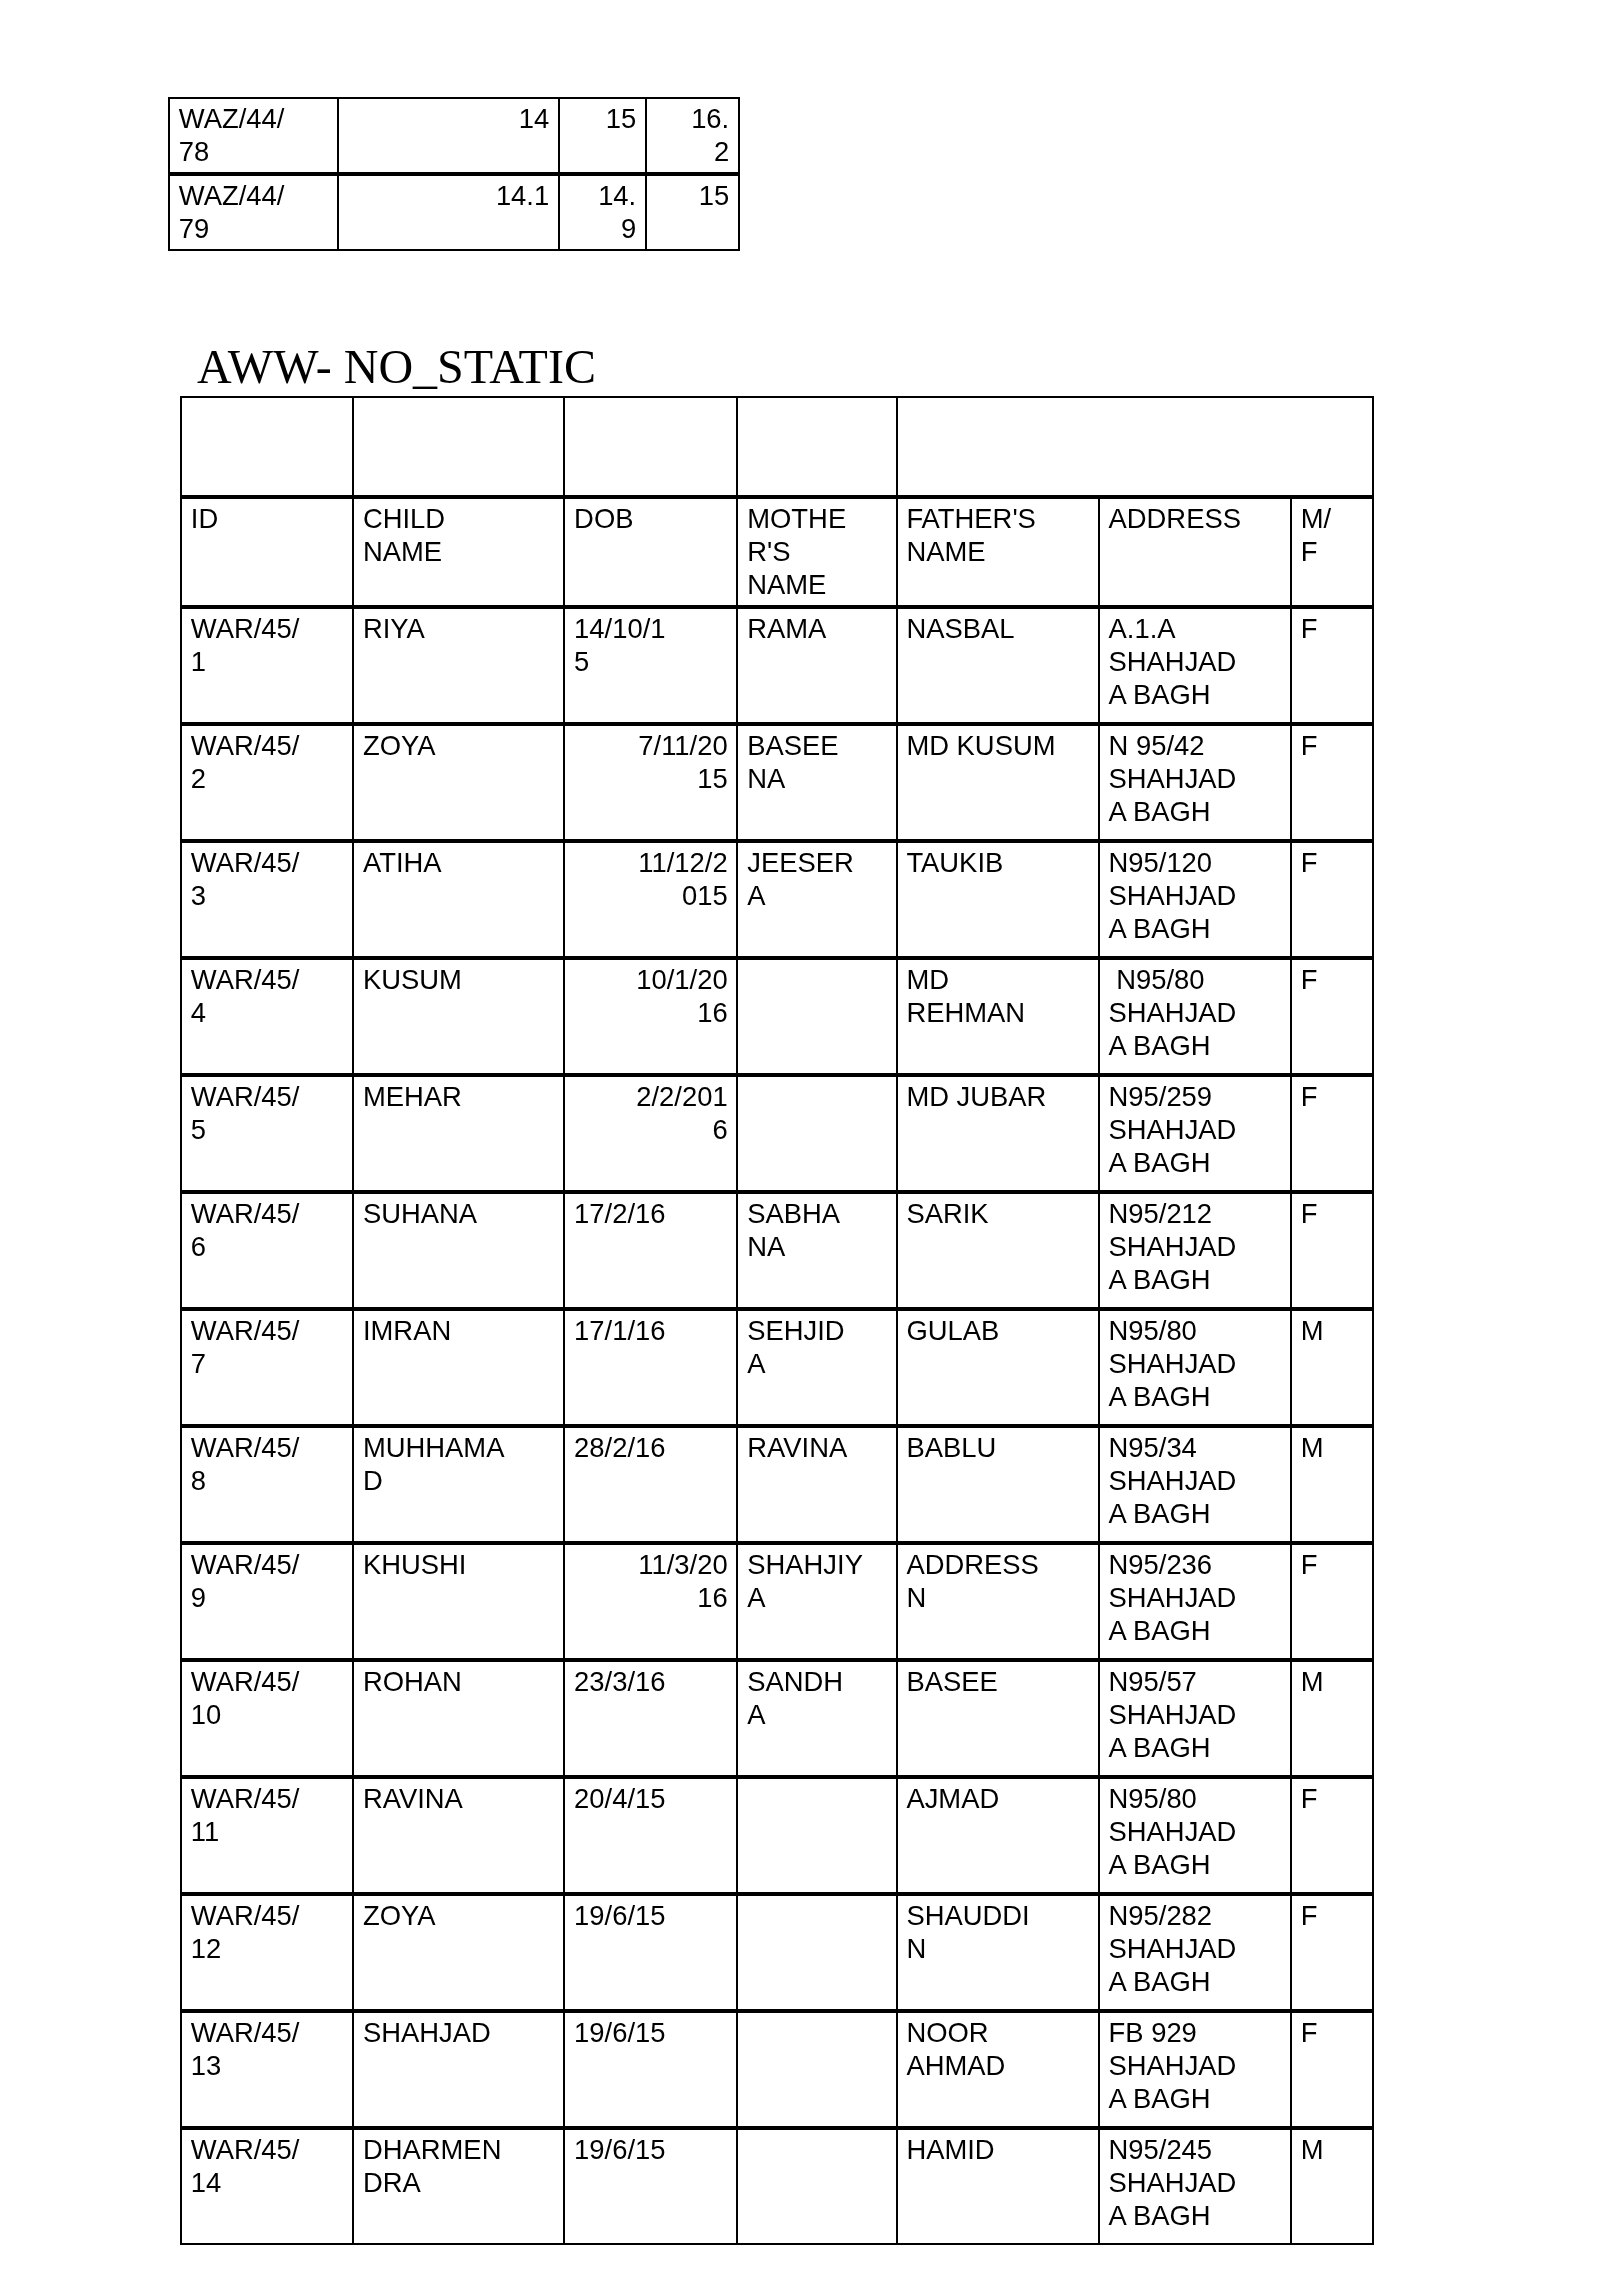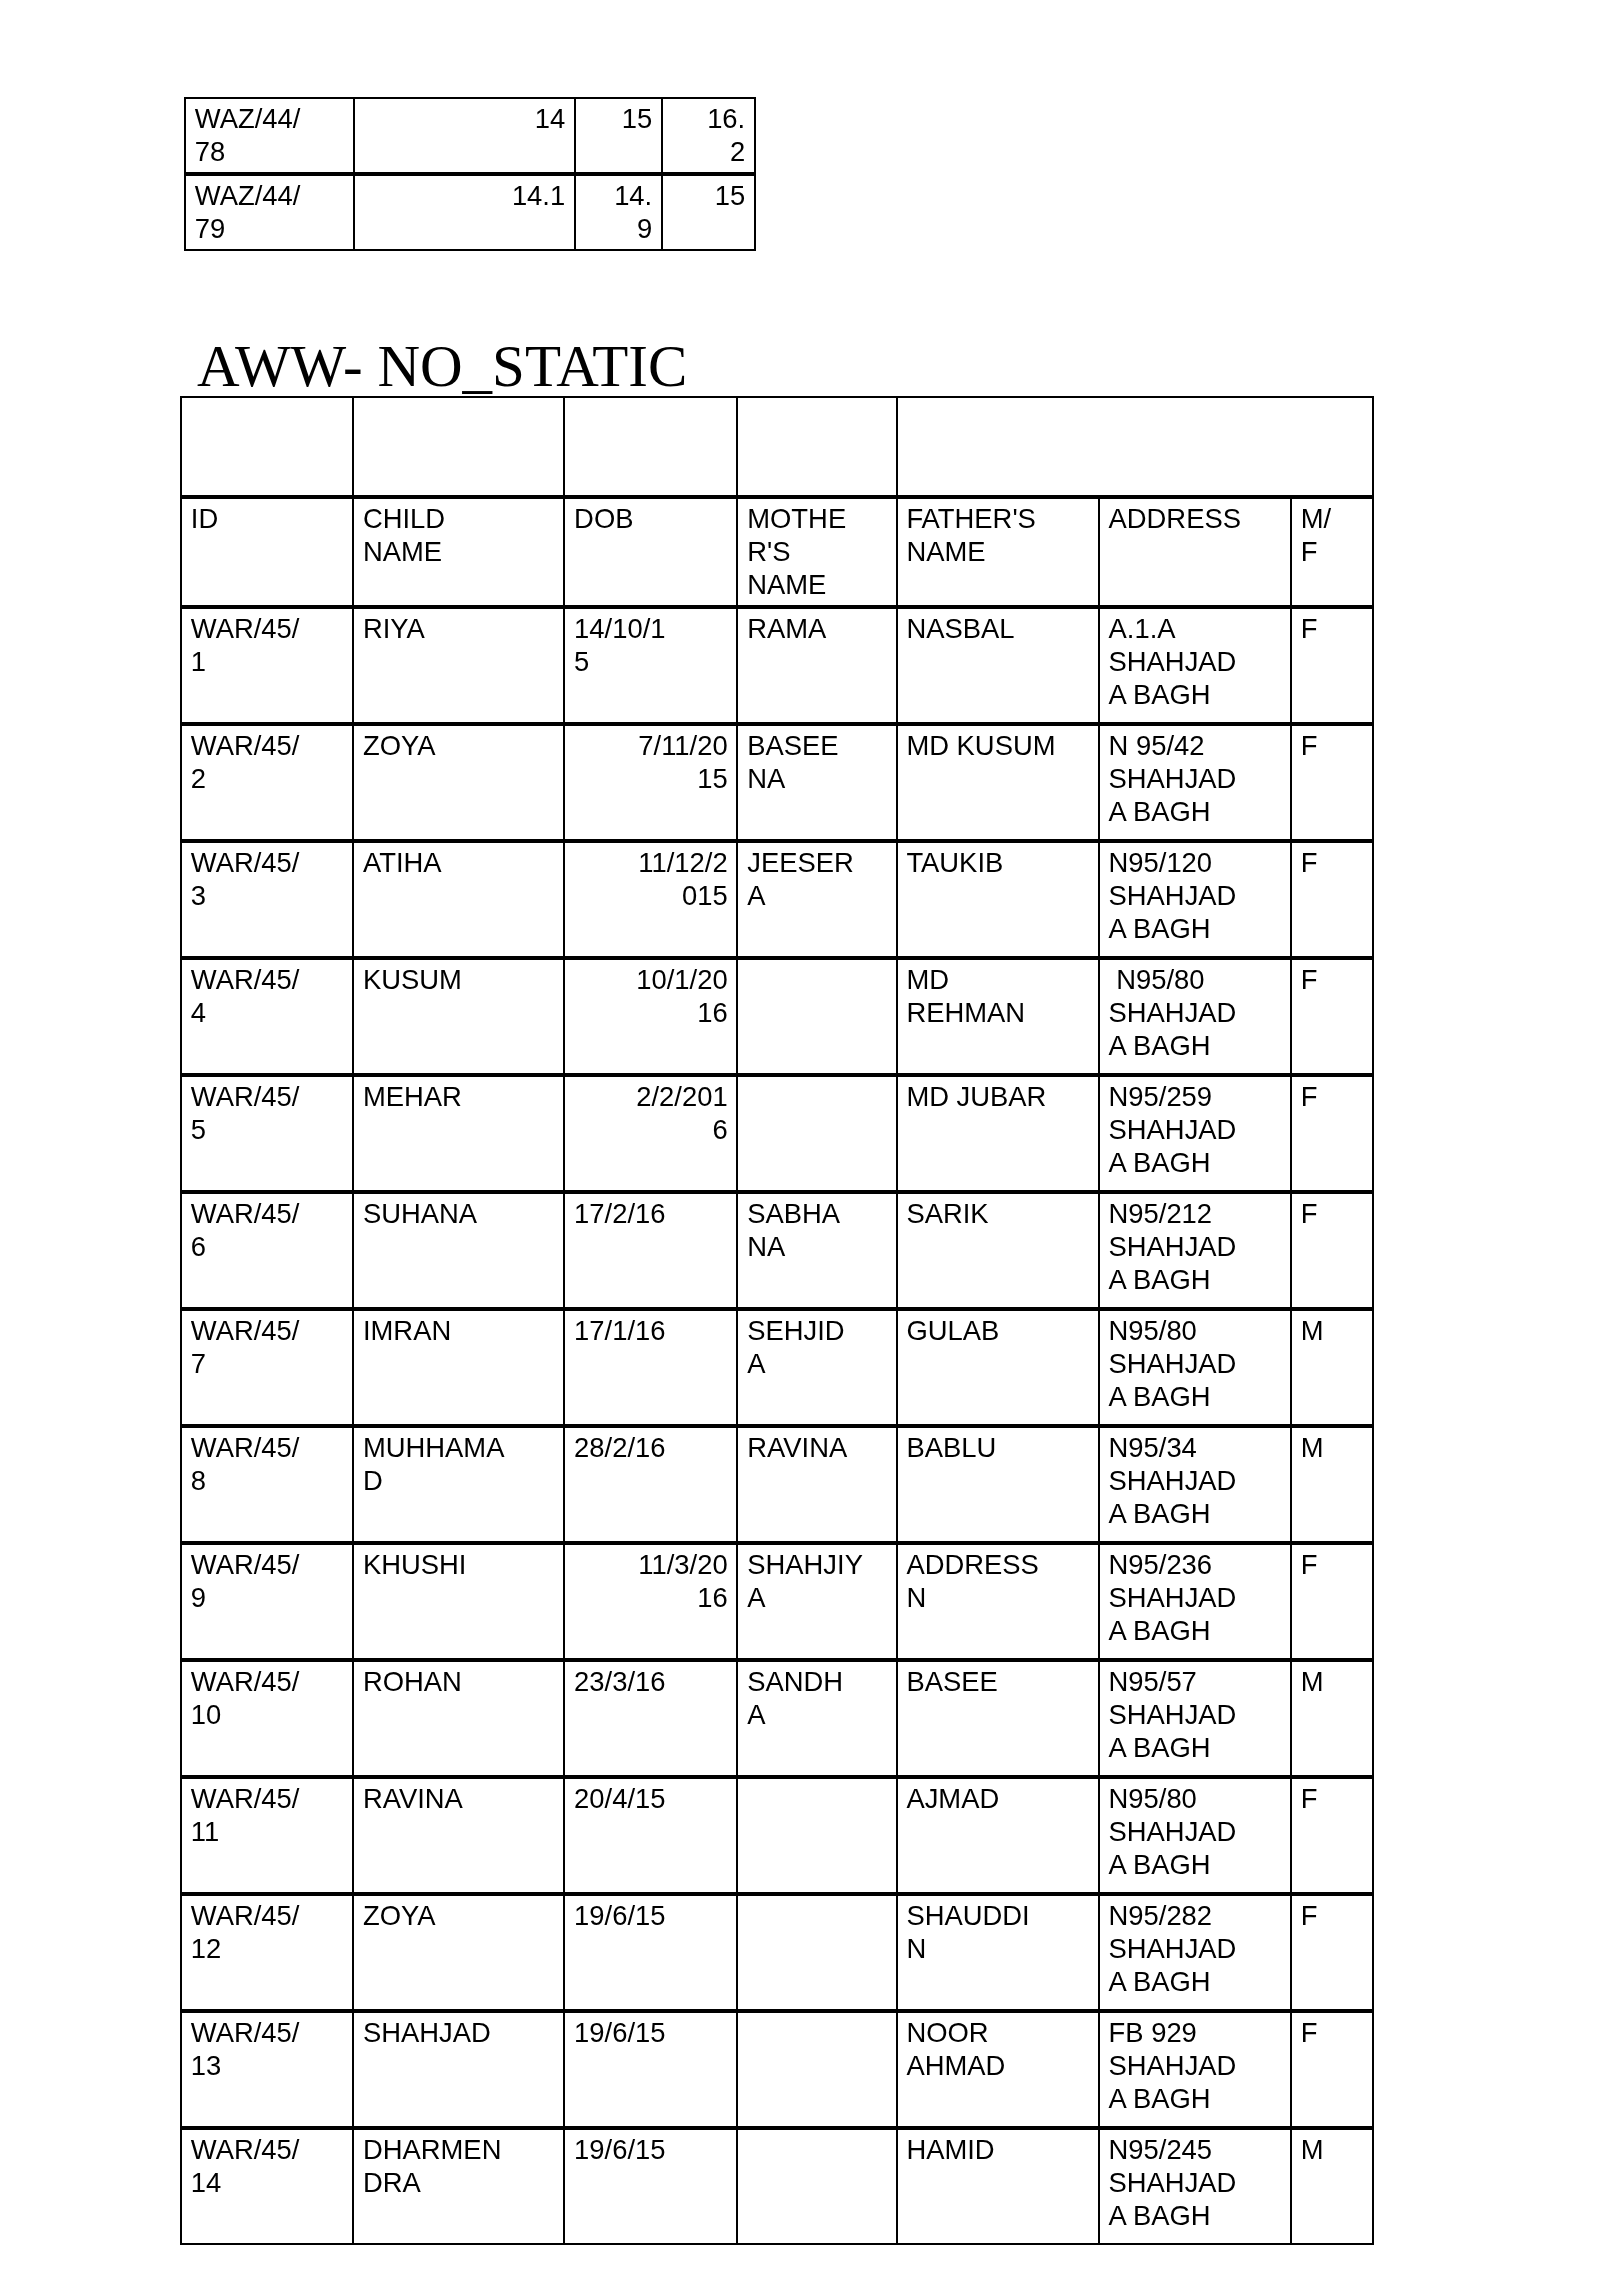--- a/index.html
+++ b/index.html
@@ -26,30 +26,30 @@
     border-right: 2px solid #000;
     border-bottom: 2px solid #000;
     vertical-align: top;
     padding: 2.9px 8.8px;
     white-space: pre-wrap;
     overflow: hidden;
   }
   .tbl td:first-child { border-left: 2px solid #000; }
   .num { text-align: right; }
 
-  .waz { position: absolute; left: 184px; top: 97px; width: 571px; }
+  .waz { position: absolute; left: 168px; top: 97px; width: 571px; }
   .waz td { height: 77px; }
 
   .title {
     position: absolute;
     left: 197px;
     top: 335px;
     margin: 0;
     font-family: "Liberation Serif", "DejaVu Serif", serif;
-    font-size: 59px;
+    font-size: 48px;
     line-height: 63px;
     font-weight: 400;
     letter-spacing: 0px;
     white-space: pre;
   }
 
   .main { position: absolute; left: 180px; top: 396px; width: 1194px; }
   .main tr.r-empty td { height: 101px; }
   .main tr.r-head  td { height: 110px; }
   .main tr.r-data  td { height: 117px; }

